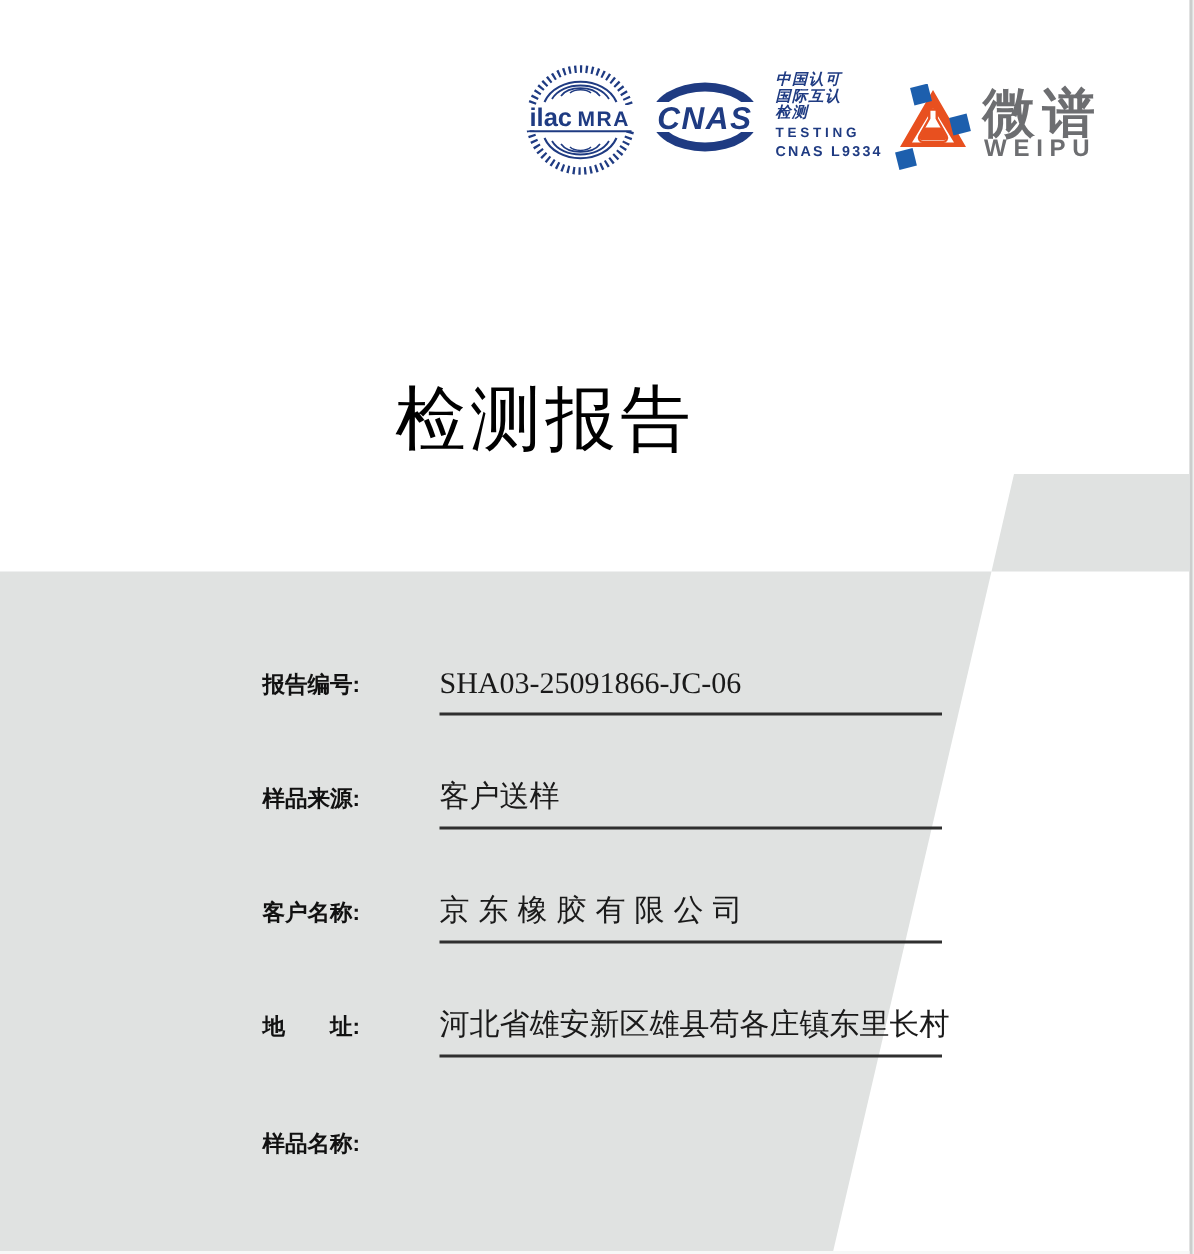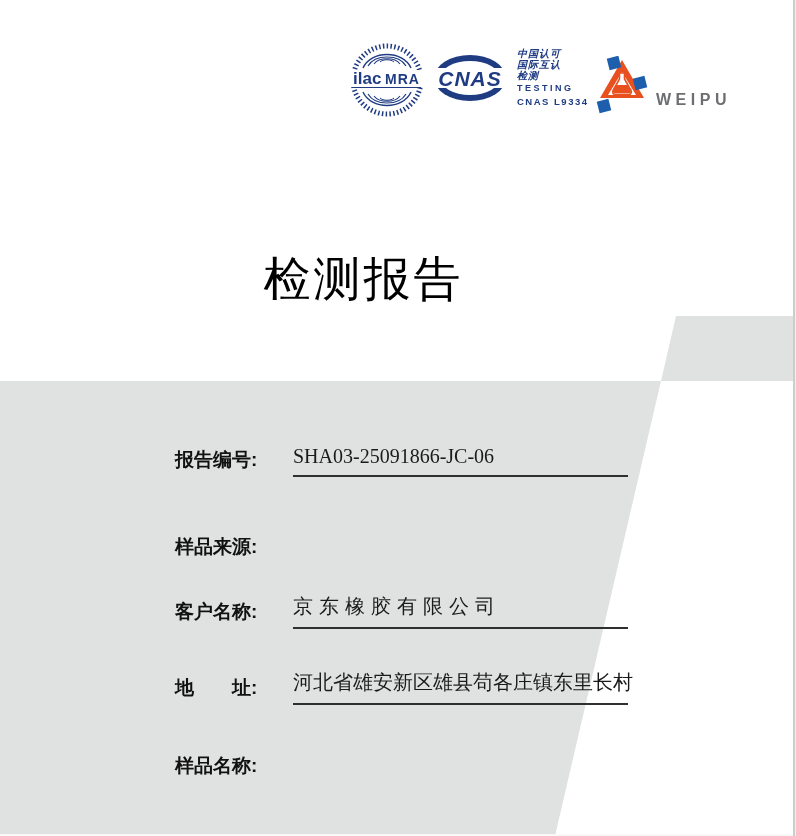--- a/index.html
+++ b/index.html
@@ -24,21 +24,21 @@
   .acc-text .en2{font-size:9.5px;font-weight:700;letter-spacing:1.5px;display:block;margin-top:2px;}
   .emblem{left:596px;top:56px;}
   .weipu-cn{left:655px;top:52px;font-size:35px;font-weight:700;letter-spacing:5px;color:var(--logo-gray);}
   .weipu-en{left:656px;top:91px;font-size:16px;font-weight:700;letter-spacing:4.5px;color:var(--logo-gray);}
 
   
   .report-title{position:absolute;left:0;top:248px;width:727px;text-align:center;
     font-size:47px;font-weight:500;letter-spacing:3px;color:#000;z-index:2;}
 
   
-  .field-label{position:absolute;left:175px;font-size:19px;font-weight:700;color:#111;
+  .field-label{position:absolute;left:175px;font-size:15px;font-weight:700;color:#111;
     white-space:pre;z-index:2;}
   .field-value{position:absolute;left:293px;width:335px;height:40px;
     border-bottom:2px solid var(--line);display:flex;align-items:flex-end;
     padding-bottom:7px;font-family:"Liberation Serif",serif;font-size:20px;color:#1a1a1a;
     white-space:nowrap;z-index:2;}
   .field-value.spaced{letter-spacing:6px;}
   svg text{font-family:"Liberation Sans",sans-serif;}
 </style>
 </head>
 <body>
@@ -83,28 +83,30 @@
 
   <svg class="logo emblem" width="52" height="58" viewBox="0 0 52 58">
     <path d="M26,4 L48,42 L4,42 Z M26,16 L40,39 L12,39 Z" fill="var(--orange)" fill-rule="evenodd"></path>
     <rect x="12" y="1" width="12" height="12" fill="var(--blue)" transform="rotate(-14 18 7)"></rect>
     <rect x="38" y="21" width="12" height="12" fill="var(--blue)" transform="rotate(-14 44 27)"></rect>
     <rect x="2" y="44" width="12" height="12" fill="var(--blue)" transform="rotate(-14 8 50)"></rect>
     <path d="M23.5,17 h5 v6 l6.5,11.5 a2.8,2.8 0 0 1 -2.5,4.2 h-13 a2.8,2.8 0 0 1 -2.5,-4.2 L23.5,23 Z" fill="#ffffff" stroke="var(--orange)" stroke-width="1.6"></path>
     <path d="M20.5,29 l-3.2,5.8 a1.8,1.8 0 0 0 1.6,2.7 h14.2 a1.8,1.8 0 0 0 1.6,-2.7 L31.5,29 Z" fill="var(--orange)"></path>
   </svg>
 
+  <div class="logo weipu-cn">微谱</div>
   <div class="logo weipu-en">WEIPU</div>
 
   <div class="report-title">检测报告</div>
 
   <div class="field-label" style="top:447px;">报告编号:</div>
   <div class="field-value" style="top:437px;text-align:center;">SHA03-25091866-JC-06</div>
 
-  <div class="field-label" style="top:534px;">样品来源:</div>
+  <div class="field-label" style="top:523px;">样品来源:</div>
+  <div class="field-value" style="top:513px;">客户送样</div>
 
   <div class="field-label" style="top:599px;">客户名称:</div>
   <div class="field-value spaced" style="top:589px;">京东橡胶有限公司</div>
 
   <div class="field-label" style="top:675px;text-align:center;">地　　址:</div>
   <div class="field-value" style="top:665px;">河北省雄安新区雄县苟各庄镇东里长村</div>
 
   <div class="field-label" style="top:753px;text-align:center;">样品名称:</div>
 
   <div class="page-edge"></div>

